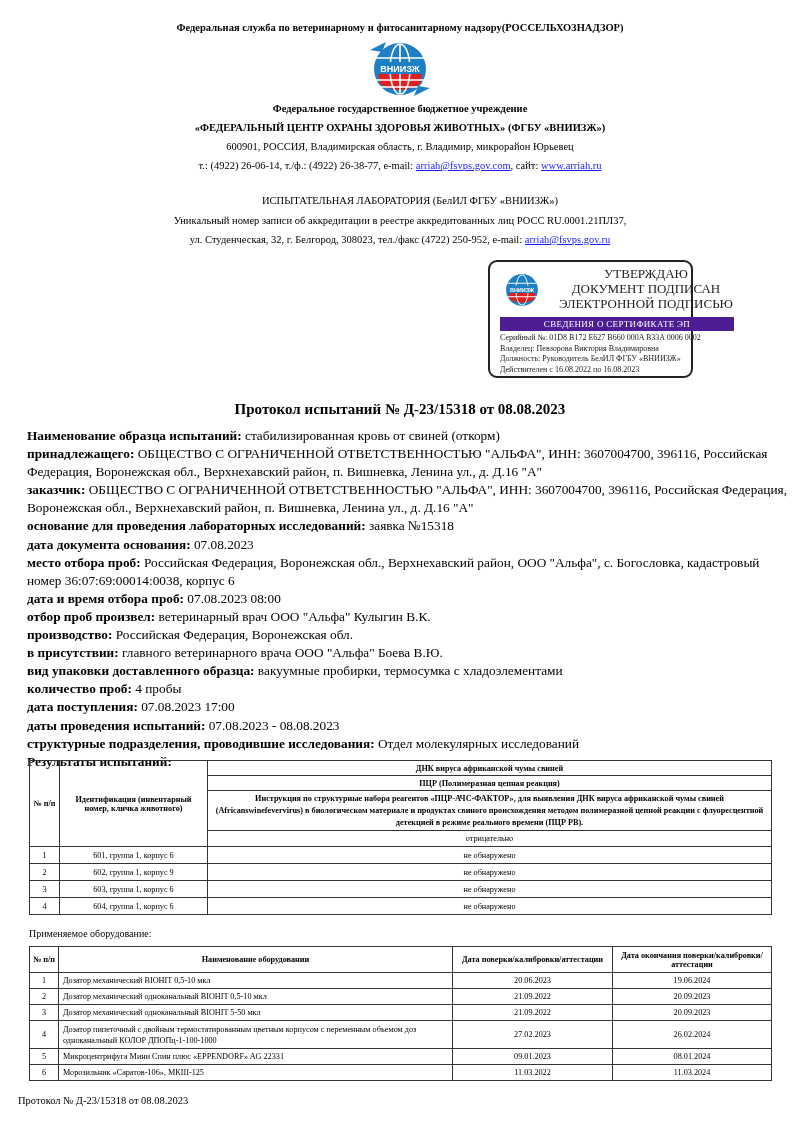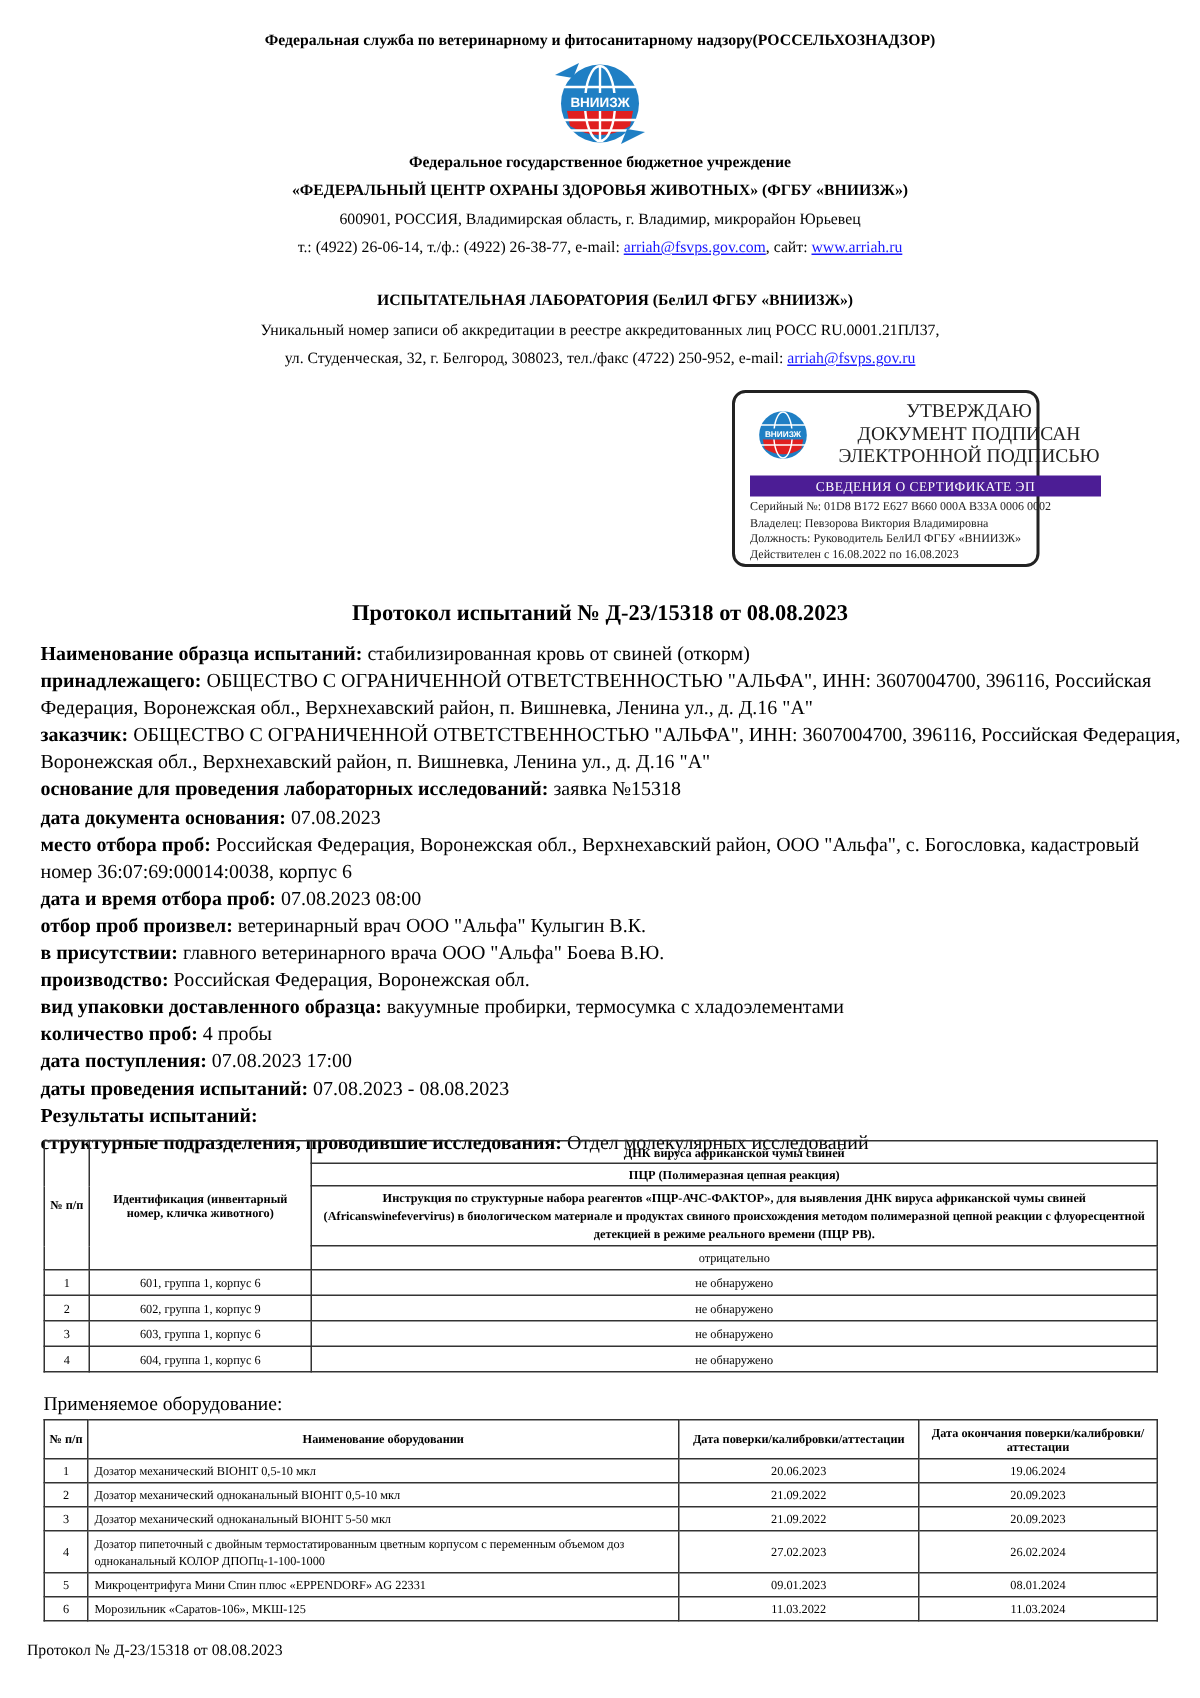--- a/index.html
+++ b/index.html
@@ -5,40 +5,40 @@
   * { box-sizing: border-box; margin: 0; padding: 0; }
   html, body { width: 800px; height: 1132px; background: #ffffff; overflow: hidden; }
   body { position: relative; font-family: "Liberation Serif", "DejaVu Serif", serif; color: #000; }
 
   .center { text-align: center; }
   .hdr-agency { position: absolute; top: 22px; left: 0; width: 800px; font-size: 10.5px; font-weight: bold; }
   .logo { position: absolute; top: 38px; left: 364px; width: 72px; height: 62px; }
   .org { position: absolute; top: 99px; left: 0; width: 800px; font-size: 10.5px; line-height: 19px; }
   .org .b { font-weight: bold; }
   .lab { position: absolute; top: 191px; left: 0; width: 800px; font-size: 10.5px; line-height: 19.5px; }
-  .lab .b { font-weight: bold; padding-left: 20px; }
+  .lab .b { font-weight: normal; padding-left: 20px; }
   a.lnk { color: #1a1aff; text-decoration: underline; }
 
   .stamp { position: absolute; top: 260px; left: 488px; width: 205px; height: 118px; border: 2px solid #222; border-radius: 9px; }
   .stamp-logo { position: absolute; top: 8px; left: 10px; width: 44px; height: 40px; }
   .stamp-title { position: absolute; top: 4px; left: 58px; width: 196px; text-align: center; font-size: 13px; line-height: 15px; color: #222; }
   .stamp-bar { position: absolute; top: 55px; left: 10px; width: 234px; height: 14px; background: #4c1d95; color: #fff; font-size: 9px; line-height: 14px; text-align: center; letter-spacing: 0.3px; }
   .stamp-info { position: absolute; top: 71px; left: 10px; width: 240px; font-size: 8px; line-height: 10.5px; color: #222; }
 
   .title { position: absolute; top: 401px; left: 0; width: 800px; font-size: 15px; font-weight: bold; text-align: center; }
   .fields { position: absolute; top: 427px; left: 27px; width: 760px; font-size: 13.3px; line-height: 18.1px; }
   .fields .lbl { font-weight: bold; }
 
   table { border-collapse: collapse; }
   .res { position: absolute; top: 760px; left: 29px; width: 743px; font-size: 8.2px; }
   .res td, .res th { border: 1px solid #333; text-align: center; vertical-align: middle; }
   .res .hrow td { font-weight: bold; height: 15px; }
   .res .drow td { height: 17px; }
 
-  .equip-label { position: absolute; top: 928px; left: 29px; font-size: 13px; }
+  .equip-label { position: absolute; top: 928px; left: 29px; font-size: 10px; }
   .equip { position: absolute; top: 946px; left: 29px; width: 743px; font-size: 8.2px; }
   .equip td, .equip th { border: 1px solid #333; vertical-align: middle; }
   .equip th { font-weight: bold; text-align: center; height: 26px; }
   .equip td { height: 16px; padding-left: 4px; }
   .equip td.c { text-align: center; padding-left: 0; }
 
   .footer { position: absolute; top: 1093px; left: 18px; font-size: 10.5px; line-height: 15px; }
 </style>
 </head>
 <body>
@@ -108,28 +108,28 @@
 
 <div class="fields">
   <div><span class="lbl">Наименование образца испытаний:</span><span> стабилизированная кровь от свиней (откорм)</span></div>
   <div><span class="lbl">принадлежащего:</span><span> ОБЩЕСТВО С ОГРАНИЧЕННОЙ ОТВЕТСТВЕННОСТЬЮ "АЛЬФА", ИНН: 3607004700, 396116, Российская Федерация, Воронежская обл., Верхнехавский район, п. Вишневка, Ленина ул., д. Д.16 "А"</span></div>
   <div><span class="lbl">заказчик:</span><span> ОБЩЕСТВО С ОГРАНИЧЕННОЙ ОТВЕТСТВЕННОСТЬЮ "АЛЬФА", ИНН: 3607004700, 396116, Российская Федерация, Воронежская обл., Верхнехавский район, п. Вишневка, Ленина ул., д. Д.16 "А"</span></div>
   <div><span class="lbl">основание для проведения лабораторных исследований:</span><span> заявка №15318</span></div>
   <div><span class="lbl">дата документа основания:</span><span> 07.08.2023</span></div>
   <div><span class="lbl">место отбора проб:</span><span> Российская Федерация, Воронежская обл., Верхнехавский район, ООО "Альфа", с. Богословка, кадастровый номер 36:07:69:00014:0038, корпус 6</span></div>
   <div><span class="lbl">дата и время отбора проб:</span><span> 07.08.2023 08:00</span></div>
   <div><span class="lbl">отбор проб произвел:</span><span> ветеринарный врач ООО "Альфа" Кулыгин В.К.</span></div>
+  <div><span class="lbl">производство:</span><span> Российская Федерация, Воронежская обл.</span></div>
   <div><span class="lbl">в присутствии:</span><span> главного ветеринарного врача ООО "Альфа" Боева В.Ю.</span></div>
-  <div><span class="lbl">производство:</span><span> Российская Федерация, Воронежская обл.</span></div>
   <div><span class="lbl">вид упаковки доставленного образца:</span><span> вакуумные пробирки, термосумка с хладоэлементами</span></div>
   <div><span class="lbl">количество проб:</span><span> 4 пробы</span></div>
   <div><span class="lbl">дата поступления:</span><span> 07.08.2023 17:00</span></div>
   <div><span class="lbl">даты проведения испытаний:</span><span> 07.08.2023 - 08.08.2023</span></div>
+  <div><span class="lbl">структурные подразделения, проводившие исследования:</span><span> Отдел молекулярных исследований</span></div>
   <div><span class="lbl">Результаты испытаний:</span></div>
-  <div><span class="lbl">структурные подразделения, проводившие исследования:</span><span> Отдел молекулярных исследований</span></div>
 </div>
 
 <table class="res">
   <colgroup>
       <col style="width:30px">
       <col style="width:148px">
       <col>
     </colgroup>
   <tbody>
       <tr class="hrow">

